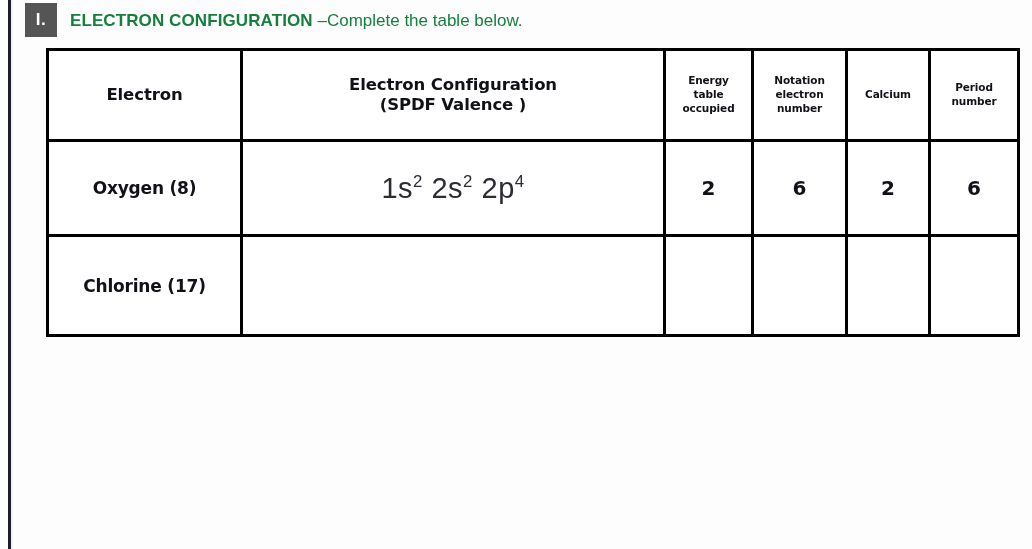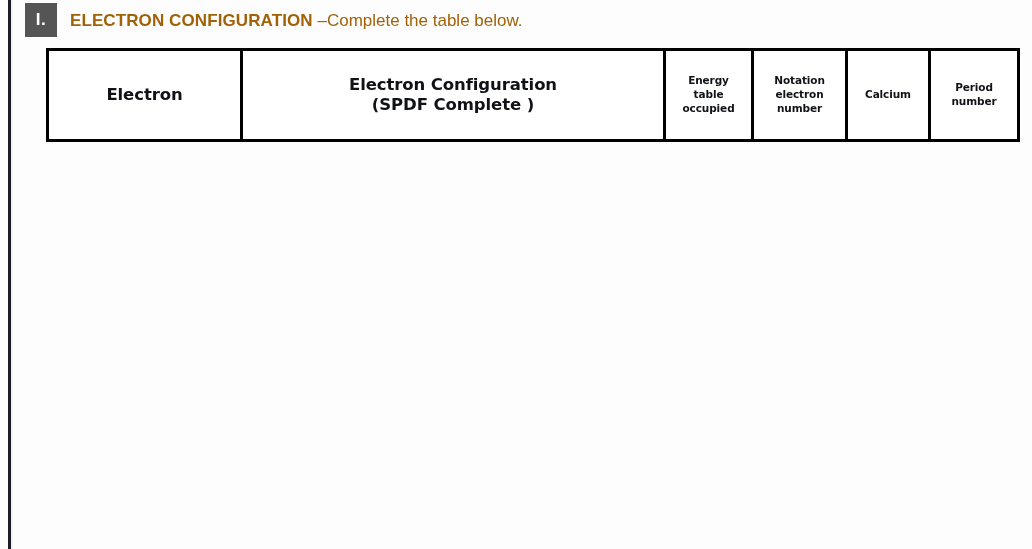--- a/index.html
+++ b/index.html
@@ -55,21 +55,21 @@
     justify-content: center;
     letter-spacing: 0.5px;
     font-family: "Liberation Sans", sans-serif;
     flex: 0 0 auto;
   }
   .header-text {
     margin-left: 13px;
     white-space: nowrap;
     font-family: "Liberation Sans", sans-serif;
     font-size: 17px;
-    color: #a16207;
+    color: #15803d;
     line-height: 1;
   }
   .header-text .strong {
     font-weight: 700;
     letter-spacing: 0.1px;
   }
   .header-text .normal {
     font-weight: 400;
   }
 
@@ -177,21 +177,21 @@
       <col class="c-period">
       <col class="c-group">
     </colgroup>
     <thead>
       <tr class="head-row">
         <th>
           <div class="th-main">Electron</div>
         </th>
         <th>
           <div class="th-main">Electron Configuration</div>
-          <div class="th-main">(SPDF Complete )</div>
+          <div class="th-main">(SPDF Valence )</div>
         </th>
         <th>
           <div class="th-small">Energy</div>
           <div class="th-small">table</div>
           <div class="th-small">occupied</div>
         </th>
         <th>
           <div class="th-small">Notation</div>
           <div class="th-small">electron</div>
           <div class="th-small">number</div>
@@ -200,19 +200,59 @@
           <div class="th-small">Calcium</div>
         </th>
         <th>
           <div class="th-small">Period</div>
           <div class="th-small">number</div>
         </th>
       </tr>
     </thead>
     <tbody>
 
-
-
-
+      <tr class="body-row">
+        <td>
+          <div class="element-name">Oxygen (8)</div>
+        </td>
+        <td>
+          <div class="config-value"><span>1s</span><sup>2</sup>&nbsp;<span>2s</span><sup>2</sup>&nbsp;<span>2p</span><sup>4</sup></div>
+        </td>
+        <td>
+          <div class="num-value">2</div>
+        </td>
+        <td>
+          <div class="num-value">6</div>
+        </td>
+        <td>
+          <div class="num-value">2</div>
+        </td>
+        <td>
+          <div class="num-value">6</div>
+        </td>
+      </tr>
+
+
+
+      <tr class="body-row r-tall">
+        <td>
+          <div class="element-name">Chlorine (17)</div>
+        </td>
+        <td class="cell-empty">
+          <div class="config-value"></div>
+        </td>
+        <td class="cell-empty">
+          <div class="num-value"></div>
+        </td>
+        <td class="cell-empty">
+          <div class="num-value"></div>
+        </td>
+        <td class="cell-empty">
+          <div class="num-value"></div>
+        </td>
+        <td class="cell-empty">
+          <div class="num-value"></div>
+        </td>
+      </tr>
 
     </tbody>
   </table>
 </div>
 
 </body></html>

